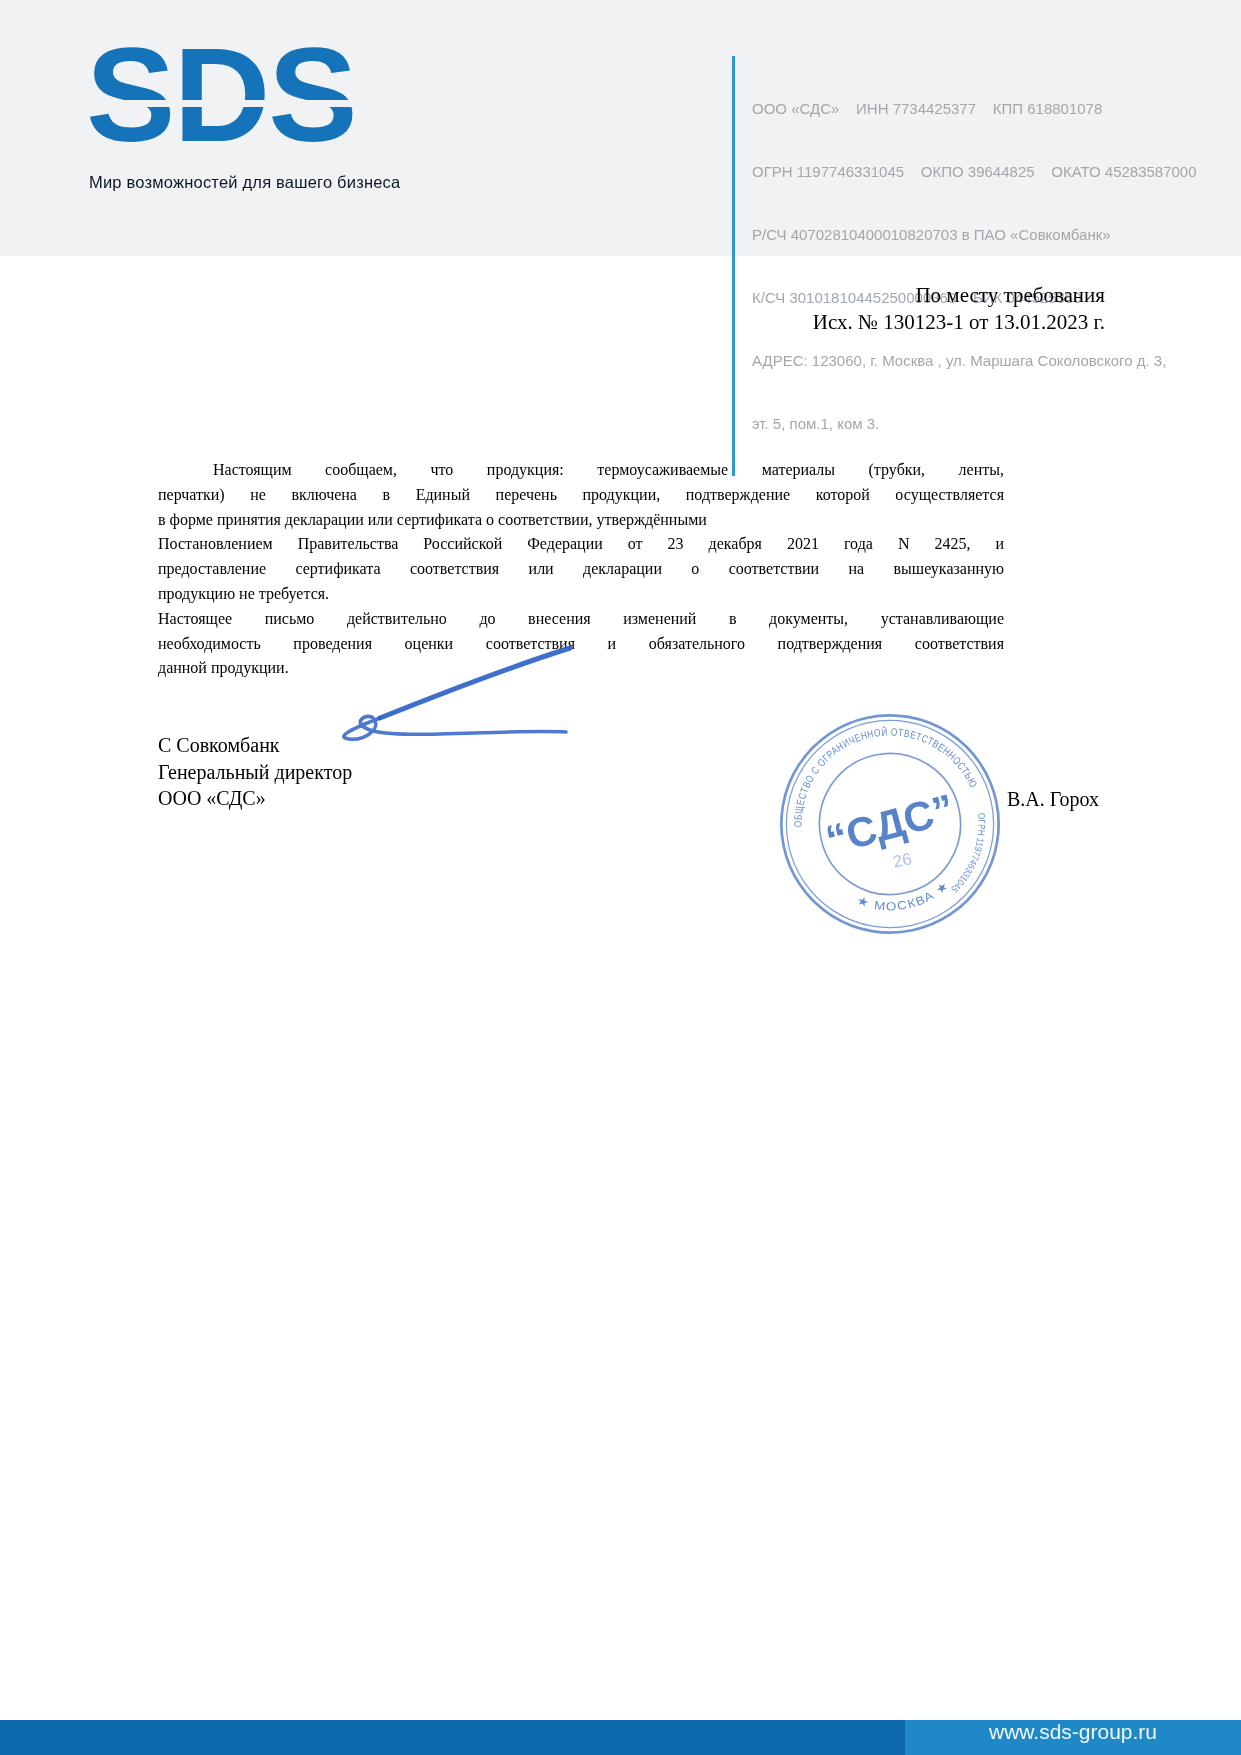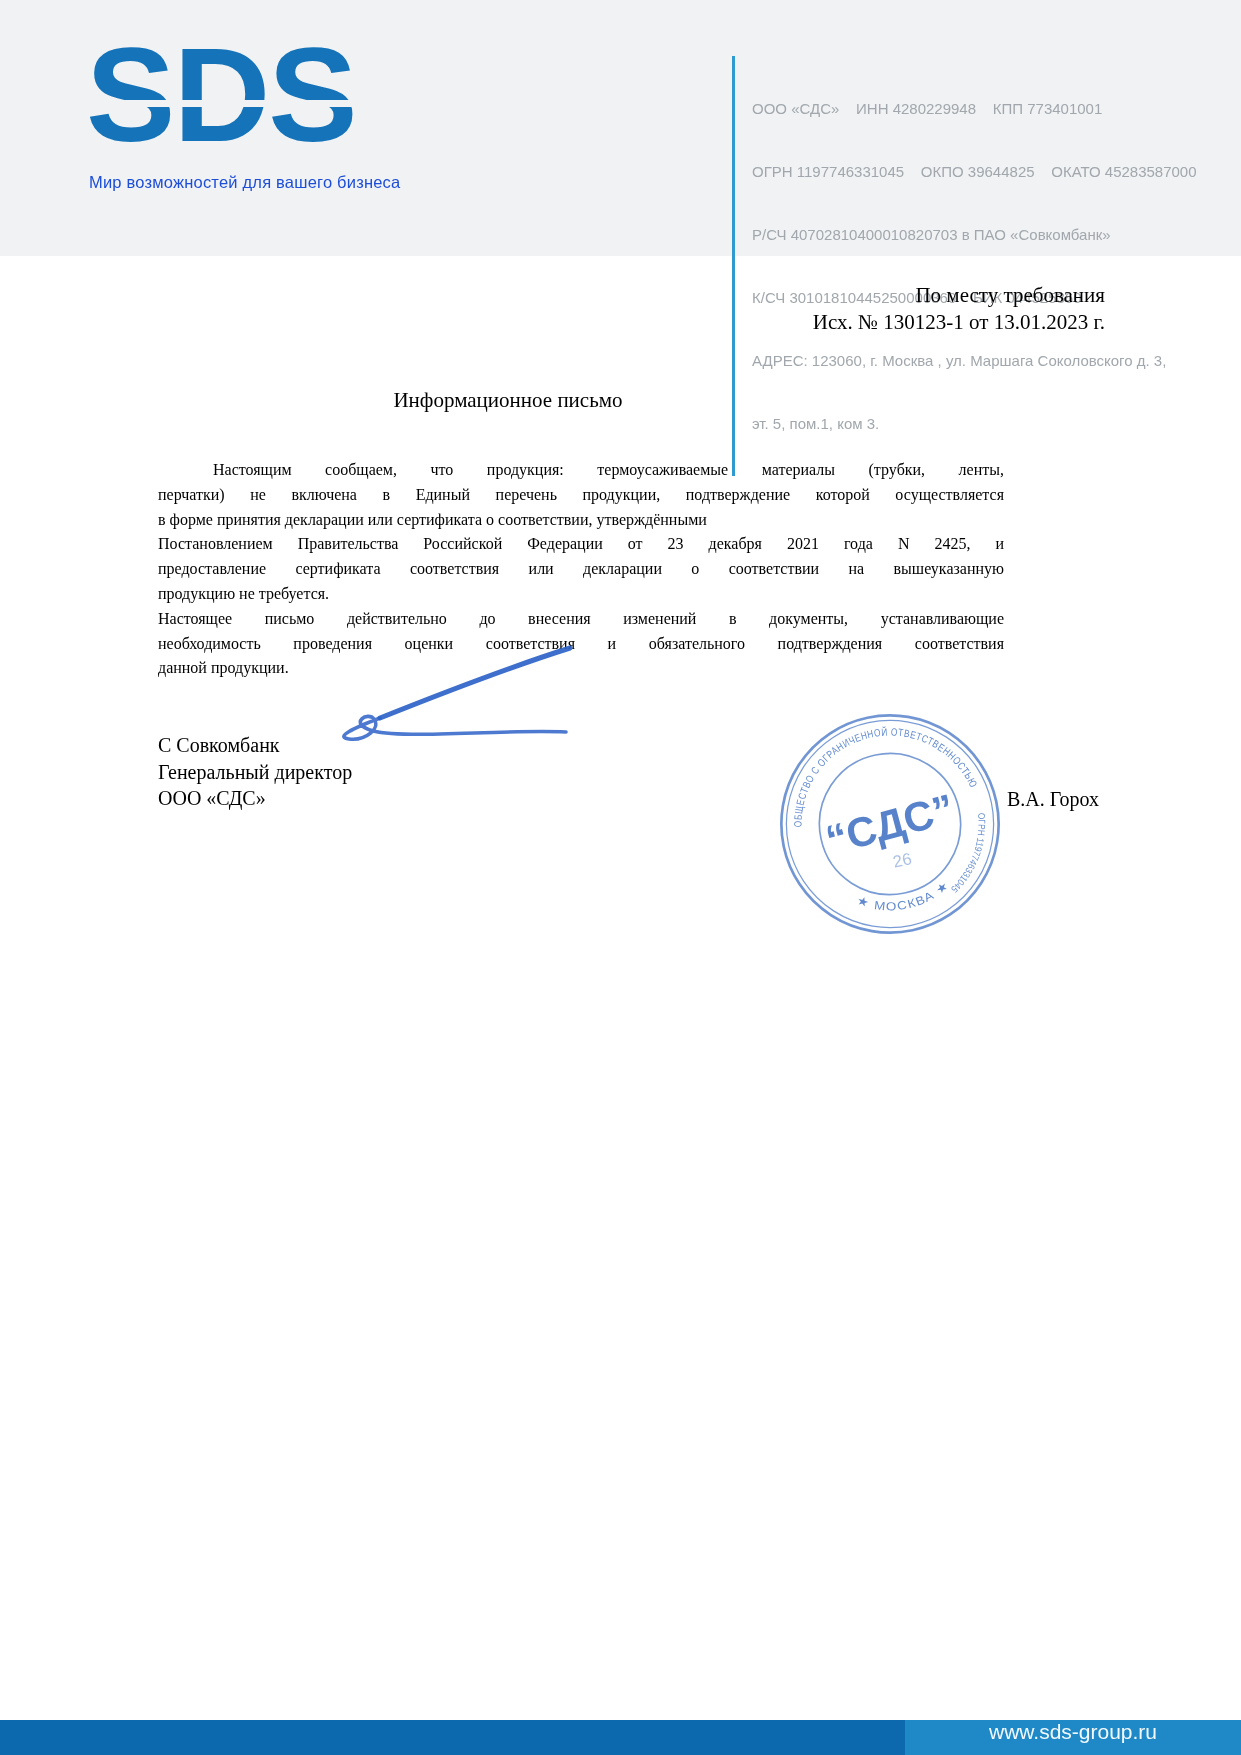--- a/index.html
+++ b/index.html
@@ -20,21 +20,21 @@
   .logo-text{
     font-family:"Liberation Sans", sans-serif;font-weight:800;
     font-size:134px;letter-spacing:-2px;color:#1473b9;
   }
   .logo-stripe{
     position:absolute;left:4px;right:2px;top:72px;height:7px;background:#f1f2f4;
   }
   .tagline{
     position:absolute;left:89px;top:173px;
     font-family:"Liberation Sans", sans-serif;font-size:16.5px;
-    color:#1d4ed8;letter-spacing:.2px;
+    color:#0f172a;letter-spacing:.2px;
   }
   .company-details{
     position:absolute;left:732px;top:56px;width:440px;
     border-left:3px solid #2f9ad0;padding-left:17px;
     font-family:"Liberation Sans", sans-serif;font-size:15px;line-height:21px;
     color:#a1a7ac;white-space:pre;
   }
   
   .ref-block{
     position:absolute;right:136px;top:282px;text-align:right;
@@ -83,35 +83,34 @@
 <div class="page">
 
   <header class="letterhead">
     <div class="logo">
       <span class="logo-text">SDS</span>
       <span class="logo-stripe"></span>
     </div>
     <div class="tagline">Мир возможностей для вашего бизнеса</div>
 
     <div class="company-details">
-      <div class="cd-line">ООО «СДС»    ИНН 4280229948    КПП 773401001</div>
+      <div class="cd-line">ООО «СДС»    ИНН 7734425377    КПП 618801078</div>
       <div class="cd-line">ОГРН 1197746331045    ОКПО 39644825    ОКАТО 45283587000</div>
       <div class="cd-line">Р/СЧ 40702810400010820703 в ПАО «Совкомбанк»</div>
       <div class="cd-line">К/СЧ 30101810445250000360    БИК 044525360</div>
       <div class="cd-line">АДРЕС: 123060, г. Москва , ул. Маршага Соколовского д. 3,</div>
       <div class="cd-line">эт. 5, пом.1, ком 3.</div>
     </div>
   </header>
 
   <div class="ref-block">
     <div>По месту требования</div>
     <div>Исх. № 130123-1 от 13.01.2023 г.</div>
   </div>
 
-  <h1 class="letter-title">Информационное письмо</h1>
 
   <div class="letter-body">
     <div class="body-line fill indent">Настоящим сообщаем, что продукция: термоусаживаемые материалы (трубки, ленты,</div>
     <div class="body-line fill">перчатки) не включена в Единый перечень продукции, подтверждение которой осуществляется</div>
     <div class="body-line">в форме принятия декларации или сертификата о соответствии, утверждёнными</div>
     <div class="body-line fill">Постановлением Правительства Российской Федерации от 23 декабря 2021 года N 2425, и</div>
     <div class="body-line fill">предоставление сертификата соответствия или декларации о соответствии на вышеуказанную</div>
     <div class="body-line">продукцию не требуется.</div>
     <div class="body-line fill">Настоящее письмо действительно до внесения изменений в документы, устанавливающие</div>
     <div class="body-line fill">необходимость проведения оценки соответствия и обязательного подтверждения соответствия</div>

